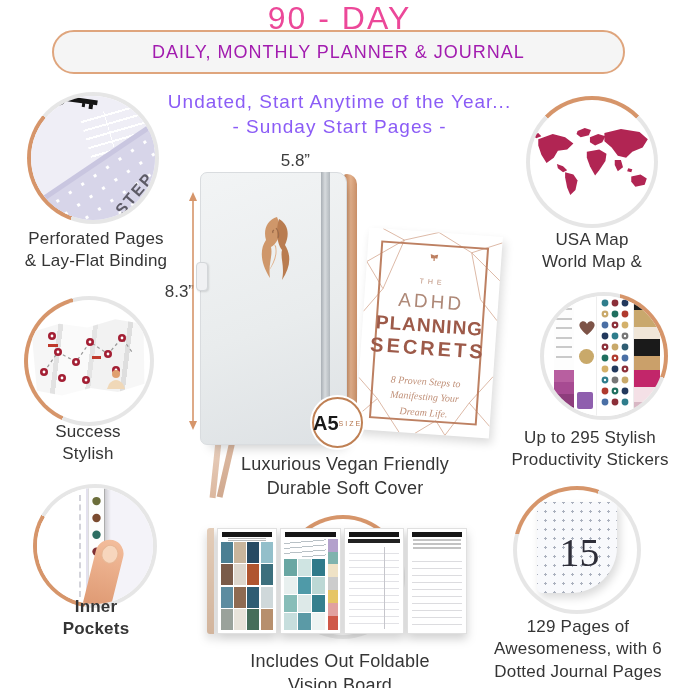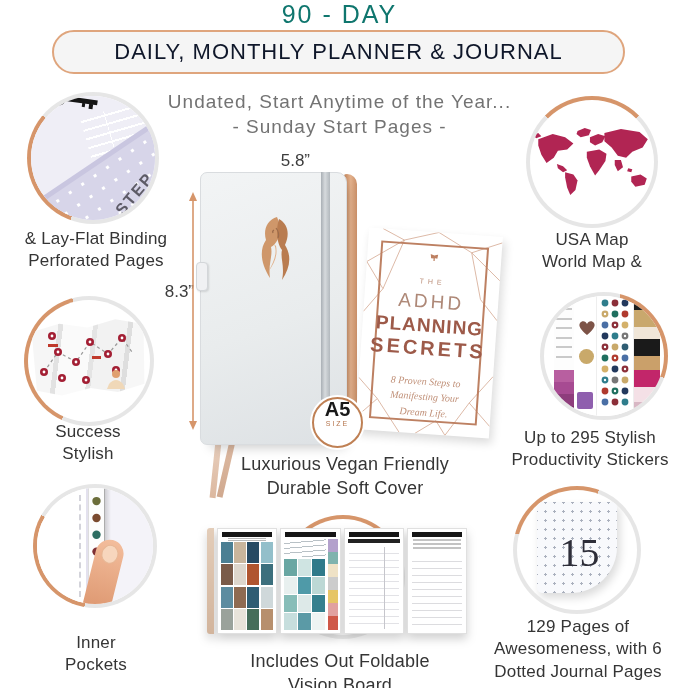--- a/index.html
+++ b/index.html
@@ -1,26 +1,26 @@
 <!DOCTYPE html>
 <html><head>
 <meta charset="utf-8">
 <style>
   :root{ --copper:#d6956a; --copper-dk:#bf8054; --ringgray:#e6e6e6; --ink:#343434; }
   html,body{margin:0;padding:0;background:#fff;}
   .stage{position:relative;width:679px;height:688px;background:#fff;overflow:hidden;
          font-family:"Liberation Sans",sans-serif;color:var(--ink);}
   
   .top-title{position:absolute;top:0;left:0;width:100%;text-align:center;
-             font-size:25px;letter-spacing:2px;color:#0f766e;}
+             font-size:32px;letter-spacing:2px;color:#ec4899;}
   .title-box{position:absolute;left:52px;top:30px;width:569px;height:40px;background:#f5f5f5;
              border:2px solid #dfa57d;border-radius:22px;display:flex;align-items:center;justify-content:center;}
-  .title-box span{font-size:22px;letter-spacing:1px;color:#0f172a;white-space:nowrap;}
+  .title-box span{font-size:18px;letter-spacing:1px;color:#a21caf;white-space:nowrap;}
   .subtitle{position:absolute;left:0;width:100%;text-align:center;font-size:19px;
-            letter-spacing:1px;color:#737373;}
+            letter-spacing:1px;color:#8b5cf6;}
   .sub1{top:91px;} .sub2{top:116px;}
   
   .ring{position:absolute;border-radius:50%;padding:4px;box-sizing:border-box;}
   .ring-inner{width:100%;height:100%;border-radius:50%;background:#fff;overflow:hidden;position:relative;}
   #ring-perf   {left:27px; top:92px; width:132px;height:132px;
                 background:conic-gradient(from 200deg,var(--copper) 0 110deg,var(--ringgray) 110deg 360deg);}
   #ring-map    {left:526px;top:96px; width:132px;height:132px;
                 background:conic-gradient(from 315deg,var(--copper) 0 90deg,var(--ringgray) 90deg 360deg);}
   #ring-road   {left:24px; top:296px;width:130px;height:130px;
                 background:conic-gradient(from 205deg,var(--copper) 0 140deg,var(--ringgray) 140deg 360deg);}
@@ -30,21 +30,21 @@
                 background:conic-gradient(from 190deg,var(--copper) 0 110deg,var(--ringgray) 110deg 360deg);}
   #ring-dot    {left:513px;top:486px;width:128px;height:128px;
                 background:conic-gradient(from 285deg,var(--copper) 0 95deg,var(--ringgray) 95deg 360deg);}
   
   .cap{position:absolute;text-align:center;font-size:17px;line-height:1.32;letter-spacing:.2px;color:#353535;}
   .cap span{display:block;}
   #cap-perf  {left:8px;  top:228px;width:176px;}
   #cap-map   {left:507px;top:229px;width:170px;}
   #cap-road  {left:3px;  top:421px;width:170px;}
   #cap-stick {left:501px;top:427px;width:178px;}
-  #cap-pocket{left:11px; top:632px;width:170px;}
+  #cap-pocket{left:11px; top:596px;width:170px;font-weight:bold;}
   #cap-dot   {left:487px;top:616px;width:182px;}
   #cap-lux   {left:232px;top:453px;width:226px;font-size:18px;}
   #cap-vision{left:237px;top:650px;width:206px;font-size:18px;}
   #booklet-callout{left:368px;top:203px;width:130px;font-size:18px;white-space:nowrap;}
   
   .perf-page{position:absolute;left:-8%;top:-14%;width:125%;height:95%;background:#efeef6;transform:rotate(-16deg);}
   .perf-table{position:absolute;right:6%;top:30%;width:52%;height:42%;
               background:repeating-linear-gradient(0deg,#fff 0 2px,transparent 2px 9px),
                          linear-gradient(90deg,transparent 0 30%,#fff 30% 31%,transparent 31%);}
   .perf-band{position:absolute;left:-25%;top:48%;width:170%;height:22px;background:#c9c6e0;transform:rotate(-34deg);
@@ -94,22 +94,22 @@
          border:1px solid #d9dcdf;box-shadow:5px 8px 12px -6px rgba(0,0,0,.22);}
   .pen-loop{position:absolute;left:196px;top:262px;width:10px;height:27px;border-radius:4px;
             background:#f0f1f3;border:1px solid #d3d6d9;box-shadow:1px 1px 2px rgba(0,0,0,.12);}
   .band{position:absolute;left:321px;top:172px;width:9px;height:271px;
         background:linear-gradient(90deg,#a9afb5,#d6dadd 45%,#b2b8bd);}
   .logo{position:absolute;left:254px;top:214px;}
   .ribbon{position:absolute;width:6px;height:66px;}
   .ribbon1{left:213px;top:432px;background:linear-gradient(#ead3c3,#dcb89f);transform:rotate(6deg);}
   .ribbon2{left:224px;top:432px;background:linear-gradient(#e0bda6,#d0a98f);transform:rotate(13deg);}
   .a5{position:absolute;left:312px;top:397px;width:47px;height:47px;border-radius:50%;background:#fff;
-      border:2px solid var(--copper-dk);box-shadow:0 0 0 2px #fff;display:flex;flex-direction:column;
-      align-items:center;justify-content:flex-start;z-index:6;}
+      border:2px solid var(--copper-dk);box-shadow:0 0 0 2px #fff;display:flex;
+      align-items:center;justify-content:center;z-index:6;}
   .a5-size{font-size:20px;font-weight:bold;color:#191919;line-height:1;}
   .a5-unit{font-size:7px;letter-spacing:2px;color:#b5754d;margin-top:1px;}
   
   .measure-label{position:absolute;font-size:17px;color:#3c3c3c;text-align:right;}
   #w-label{left:250px;top:151px;width:60px;}
   #h-label{left:148px;top:282px;width:46px;}
   .arrow-svg{position:absolute;}
   
   .booklet{position:absolute;left:362px;top:232px;width:134px;height:202px;background:#fff;transform:rotate(4deg);
            box-shadow:3px 5px 10px rgba(0,0,0,.14);z-index:2;}
@@ -181,22 +181,22 @@
             <rect x="33" y="13" width="3" height="4" fill="#151515"></rect>
         </svg>
         <div class="perf-table"></div>
       </div>
       <div class="perf-band"></div>
       <div class="perf-low"></div>
       <div class="perf-step">STEP</div>
     </div>
   </div>
   <div class="cap" id="cap-perf">
+    <span>Perforated Pages</span>
     <span>&amp; Lay-Flat Binding</span>
-    <span>Perforated Pages</span>
   </div>
 
   <div class="ring" id="ring-map">
     <div class="ring-inner">
       <svg width="100%" height="100%" viewBox="0 0 120 80">
         <g fill="#b12553">
           <path d="M46,10 l7,-3 6,2 -2,5 -8,2 -4,-3 z"></path>
           <path d="M8,18 l14,-5 12,3 8,6 -6,6 -9,1 -4,7 -7,5 -5,-8 -3,-9 z"></path>
           <path d="M3,14 l5,-2 3,3 -5,2 z"></path>
           <path d="M26,42 l6,2 4,4 -4,2 -5,-4 z"></path>

